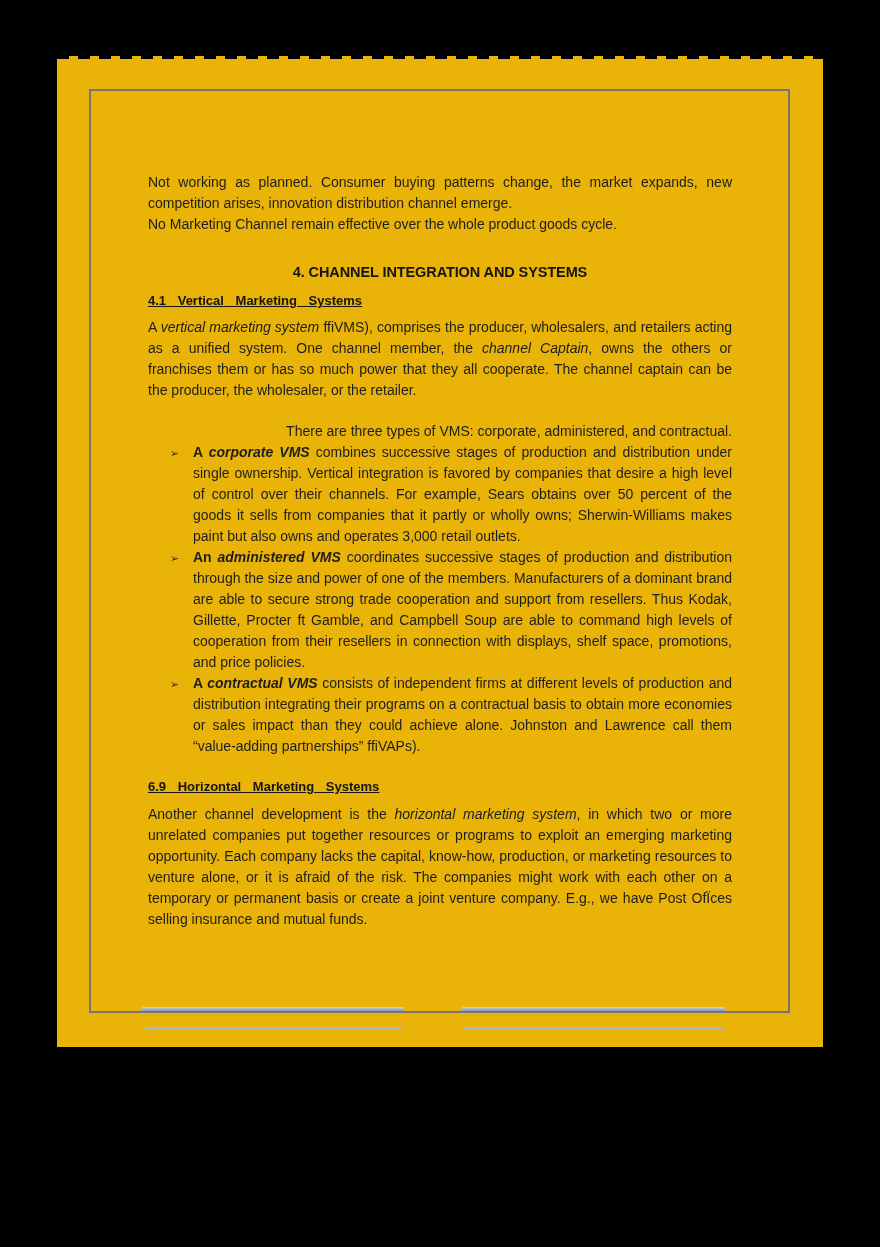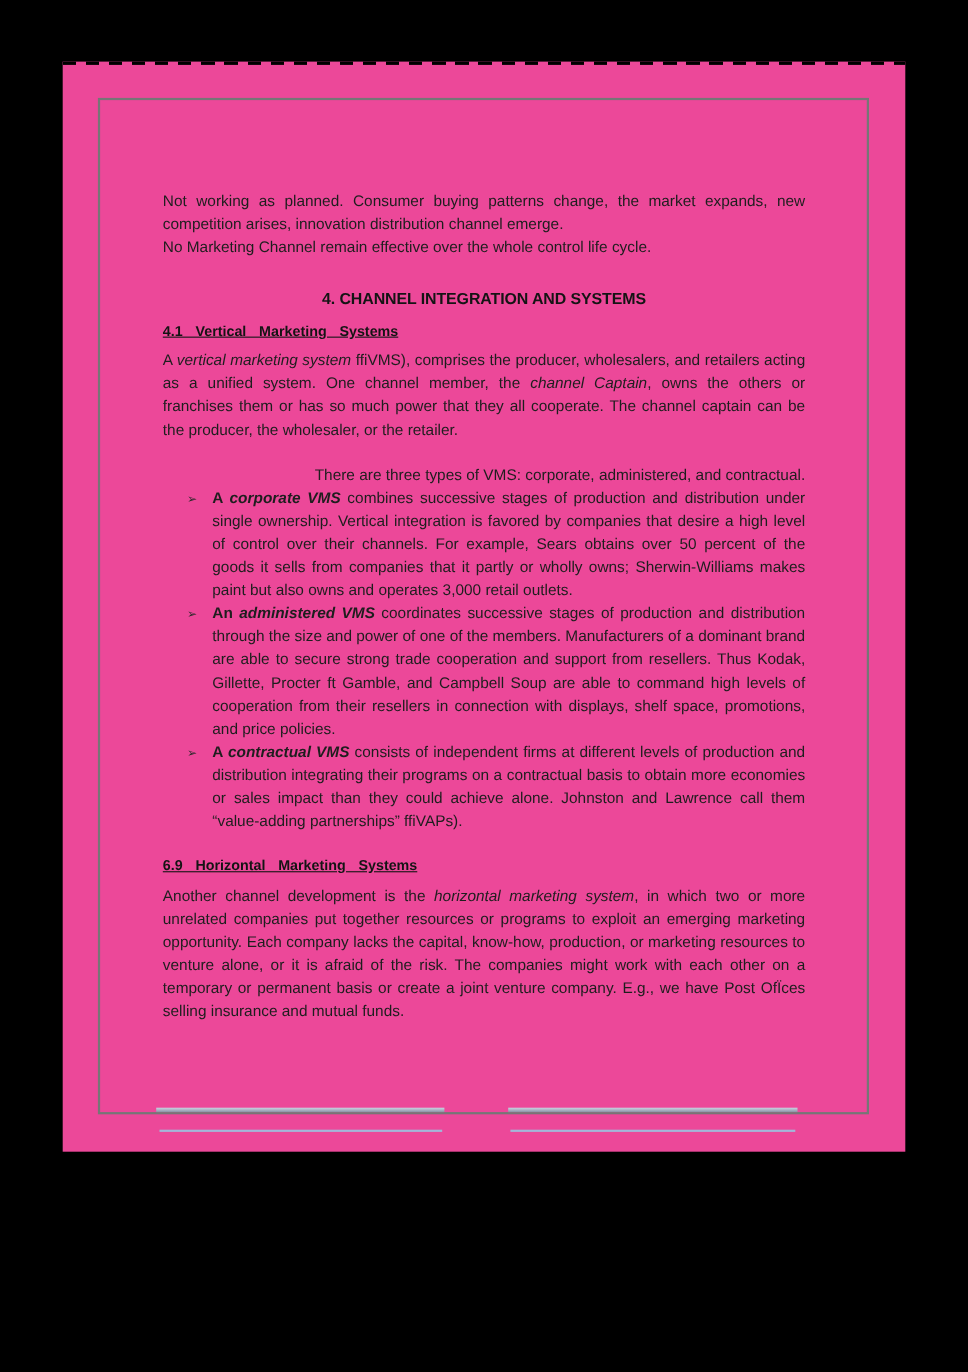--- a/index.html
+++ b/index.html
@@ -10,21 +10,21 @@
     position: relative;
     font-family: "Liberation Sans", sans-serif;
     overflow: hidden;
   }
   .paper {
     position: absolute;
     left: 57px;
     top: 56px;
     width: 766px;
     height: 991px;
-    background: #ec4899;
+    background: #eab308;
   }
   .paper-top-dashes {
     position: absolute;
     left: 0;
     top: 0;
     width: 100%;
     height: 3px;
     background: repeating-linear-gradient(90deg, #000 0 12px, transparent 12px 21px);
   }
   .border-box {
@@ -94,21 +94,21 @@
 </style>
 </head>
 <body>
 
 <div class="paper">
   <div class="paper-top-dashes"></div>
   <div class="border-box"></div>
 
   <div class="content">
     <p class="para">Not working as planned. Consumer buying patterns change, the market expands, new competition arises, innovation distribution channel emerge.</p>
-    <p class="para">No Marketing Channel remain effective over the whole control life cycle.</p>
+    <p class="para">No Marketing Channel remain effective over the whole product goods cycle.</p>
 
     <p class="heading h-main">4. CHANNEL INTEGRATION AND SYSTEMS</p>
     <p class="heading h-sub">4.1 Vertical Marketing Systems</p>
 
     <p class="para para-vms"><span class="st-regular">A </span><span class="st-italic">vertical marketing system</span><span class="st-regular"> ffiVMS), comprises the producer, wholesalers,  and retailers acting as a unified system. One channel member, the </span><span class="st-italic">channel Captain</span><span class="st-regular">, owns the others or franchises them or has so much power that they all cooperate. The channel captain can be the producer, the wholesaler, or the retailer.</span></p>
 
     <p class="para intro-line">There are three types of VMS: corporate, administered, and contractual.</p>
 
     <div class="bullet-list">
       <div class="bullet">

